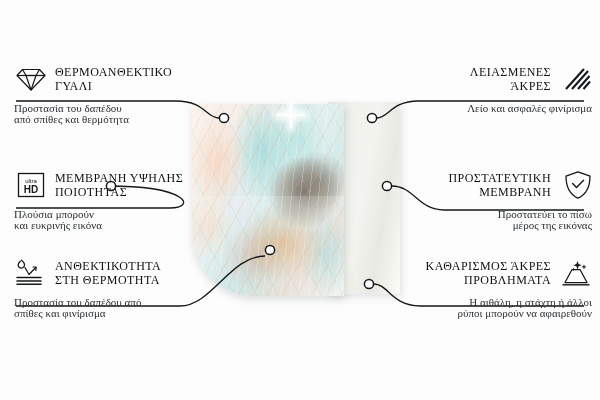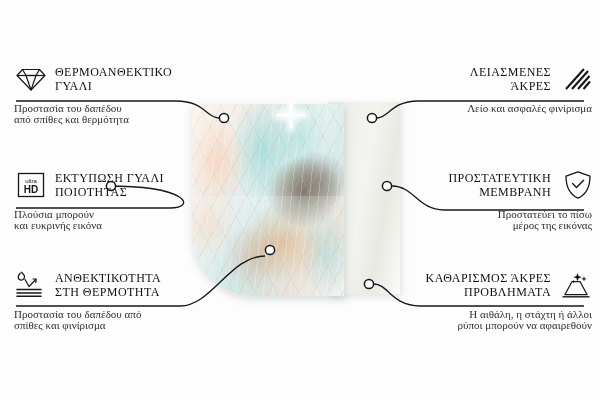--- a/index.html
+++ b/index.html
@@ -161,21 +161,21 @@
     font-family: "Liberation Serif", serif;
     font-size: 11px;
     line-height: 11.4px;
     color: #2a2f33;
   }
   .feature-desc div { white-space: nowrap; }
 
   
   .feat-0 { top: 62px; }
   .feat-1 { top: 168px; }
-  .feat-2 { top: 268px; }
+  .feat-2 { top: 256px; }
 </style>
 </head>
 <body style="background: rgb(253, 253, 253);">
 
 <div id="infographic">
 
   <div class="product-stage">
     <div class="panel-back"></div>
     <div class="panel-front">
       <div class="art"></div>
@@ -233,21 +233,21 @@
   <div class="feature left feat-1">
     <div class="feature-head">
       <span class="feature-icon">
         <svg width="30" height="28" viewBox="0 0 30 28">
           <rect x="2.5" y="2.5" width="25" height="23" fill="none" stroke="#15181a" stroke-width="1.3"></rect>
           <text x="15" y="12" text-anchor="middle" font-family="Liberation Sans, sans-serif" font-size="6" fill="#15181a">ultra</text>
           <text x="15" y="22" text-anchor="middle" font-family="Liberation Sans, sans-serif" font-size="10" font-weight="bold" fill="#15181a">HD</text>
         </svg>
       </span>
       <span class="feature-title">
-        <div>ΕΚΤΥΠΩΣΗ ΓΥΑΛΙ</div>
+        <div>ΜΕΜΒΡΑΝΗ ΥΨΗΛΗΣ</div>
         <div>ΠΟΙΟΤΗΤΑΣ</div>
       </span>
     </div>
     <div class="feature-desc">
       <div>Πλούσια μπορούν</div>
       <div>και ευκρινής εικόνα</div>
     </div>
   </div>
 
   <div class="feature left feat-2">

